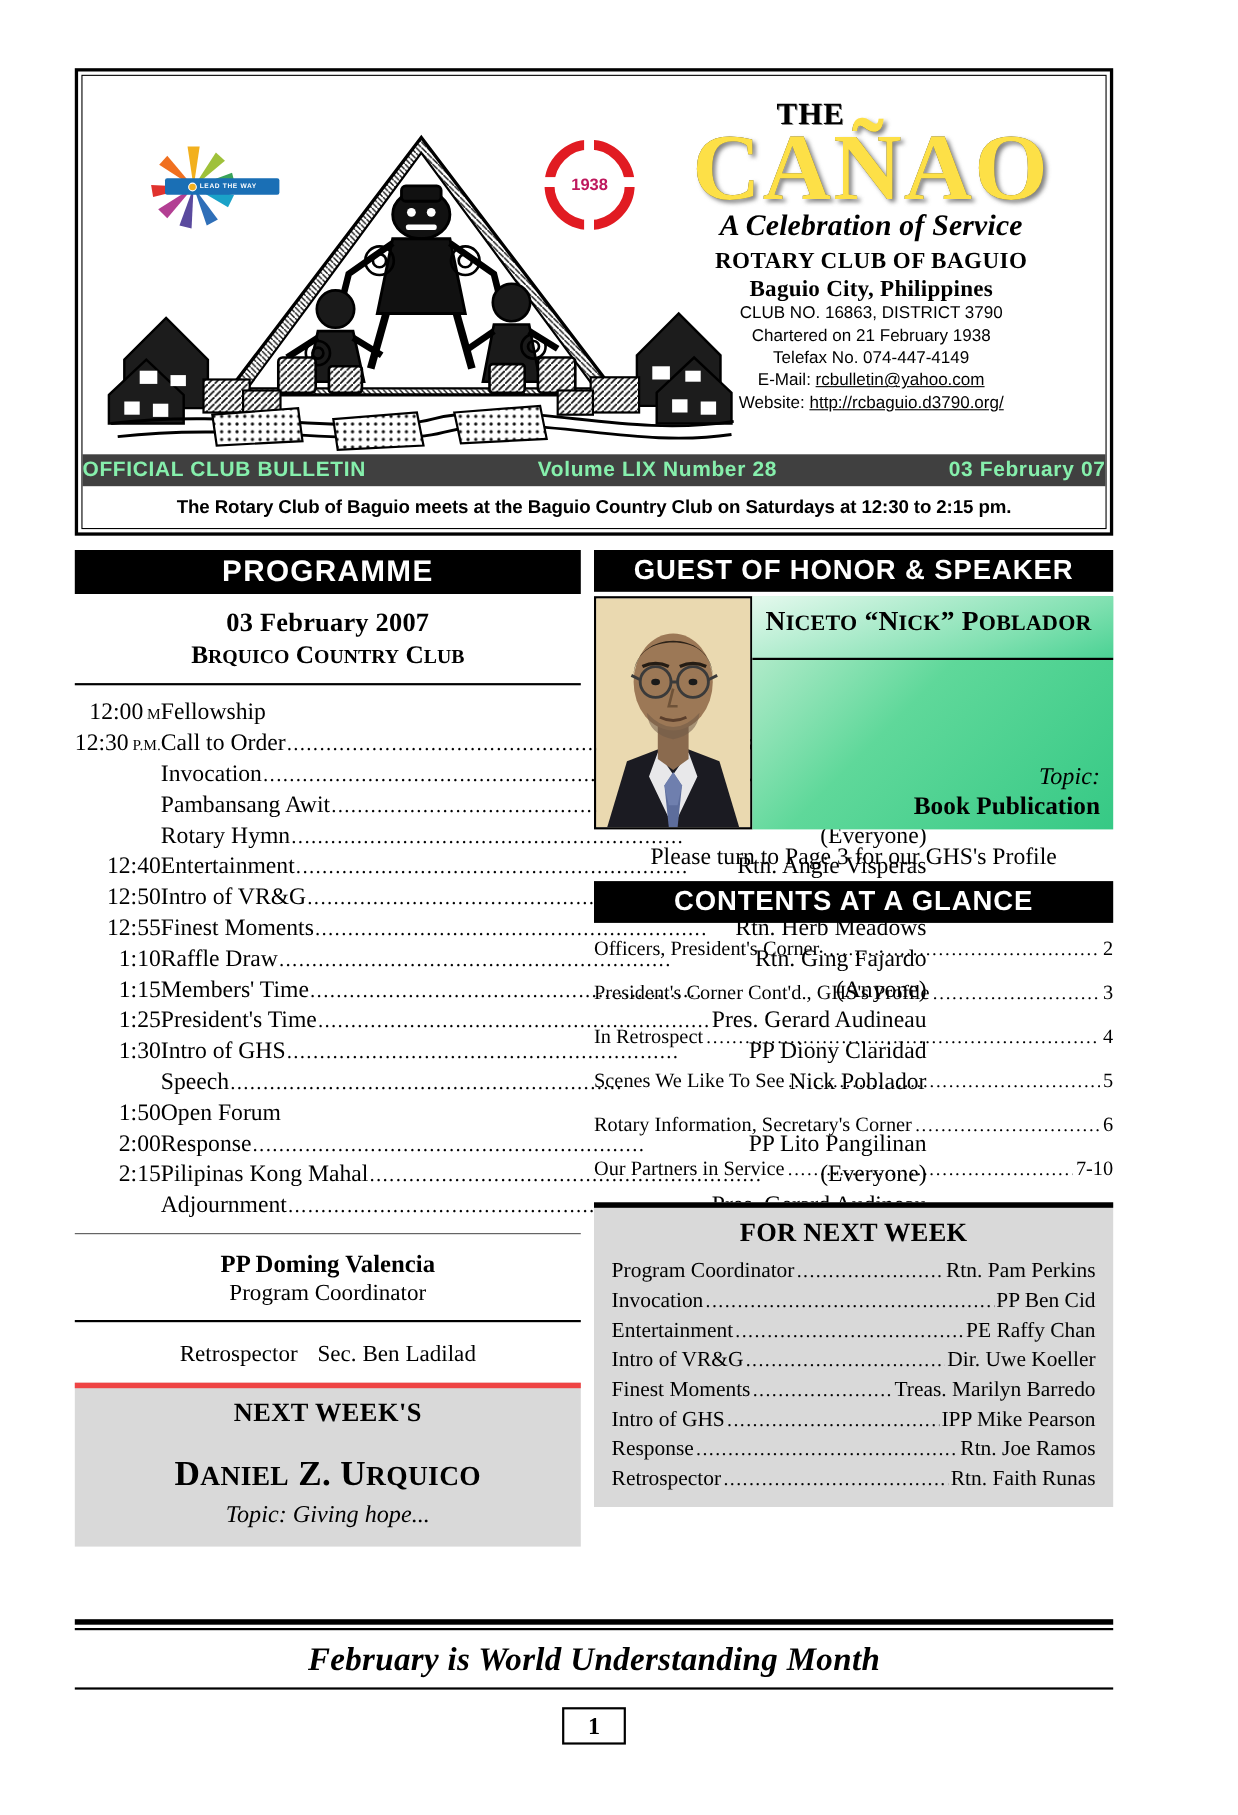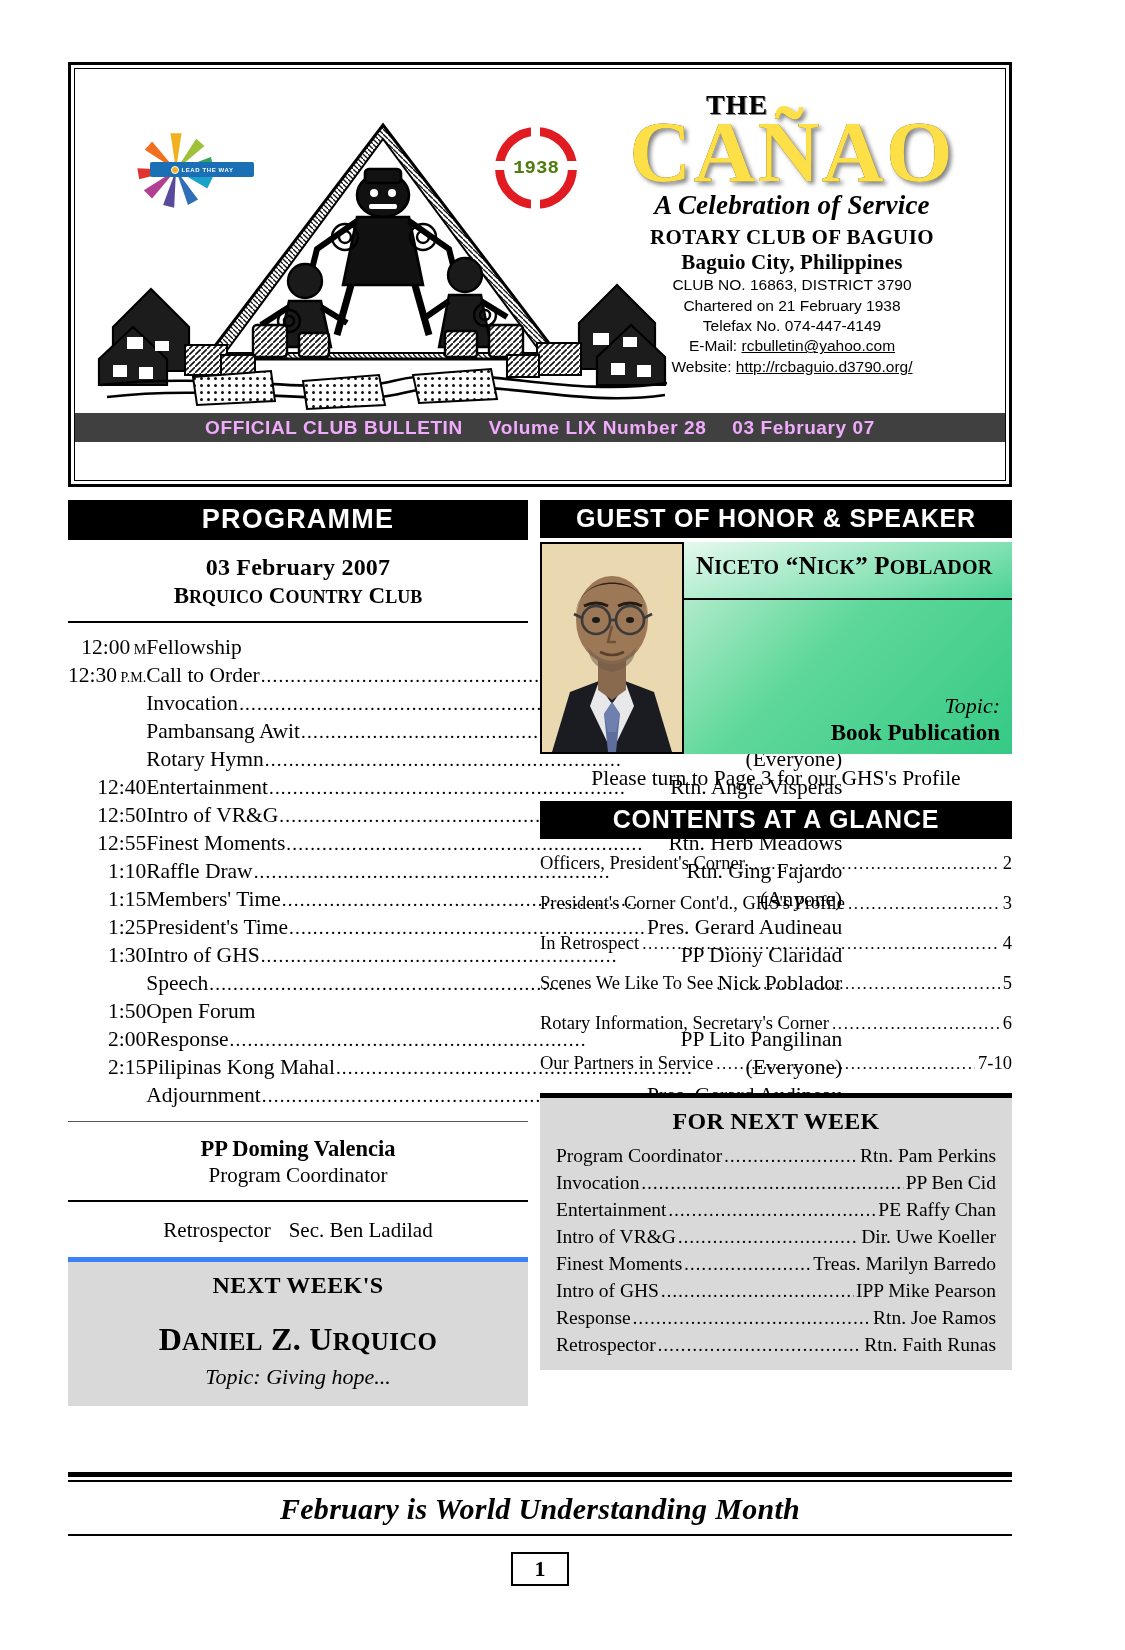--- a/index.html
+++ b/index.html
@@ -46,21 +46,21 @@
   
   .emblem-1938 {
     position:absolute; left:420px; top:58px; width:82px; height:82px;
   }
   .emblem-1938 .ring {
     position:absolute; inset:0; border-radius:50%;
     border:9px solid #e11b22; background:#fff;
   }
   .emblem-1938 .yr {
     position:absolute; inset:0; display:flex; align-items:center; justify-content:center;
-    font-family:Liberation Mono, monospace; font-weight:bold; font-size:19px; color:#4d7c0f;
+    font-family:Liberation Sans, sans-serif; font-weight:bold; font-size:15px; color:#be185d;
   }
   .emblem-1938 .notch {
     position:absolute; background:#fff; width:9px; height:13px;
   }
 
   
   .art-wrap { position:absolute; left:18px; top:40px; width:580px; height:310px; }
 
   
   .title-block {
@@ -93,23 +93,23 @@
     letter-spacing:.2px;
   }
   .club-meta {
     font-family:"Liberation Sans", sans-serif; font-size:15.5px; line-height:1.32;
   }
   .club-meta .u { text-decoration:underline; }
 
   
   .bulletin-bar {
     position:absolute; left:0; right:0; bottom:38px; height:29px;
-    background:#404040; color:#f0abfc;
+    background:#404040; color:#86efac;
     font-family:"Liberation Sans", sans-serif; font-weight:bold; font-size:19px;
-    display:flex; align-items:center; justify-content:center; gap:26px;
+    display:flex; align-items:center; justify-content:space-between; gap:26px;
     letter-spacing:.6px;
   }
   .meets-line {
     position:absolute; left:0; right:0; bottom:4px; height:30px;
     display:flex; align-items:center; justify-content:center;
     font-family:"Liberation Sans", sans-serif; font-weight:bold; font-size:17px;
     letter-spacing:-.1px;
   }
 
   
@@ -149,21 +149,21 @@
     margin:0 1px; letter-spacing:1.2px; font-size:19px;
   }
   .leader-row .who { white-space:nowrap; }
 
   .coord-name { text-align:center; font-weight:bold; font-size:22.5px; margin-top:14px; }
   .coord-role { text-align:center; font-size:21px; margin-top:1px; }
   .retro-line { text-align:center; font-size:21px; margin-top:16px; }
   .retro-line .gap { display:inline-block; width:18px; }
 
   .nextweek-box {
-    background:#d9d9d9; border-top:5px solid #3b82f6;
+    background:#d9d9d9; border-top:5px solid #ef4444;
     margin-top:14px; padding:10px 10px 16px;
     text-align:center;
   }
   .nw-title { font-weight:bold; font-size:24px; letter-spacing:.4px; }
   .nw-sub  { font-weight:bold; font-size:19px; letter-spacing:.2px; margin-top:1px; }
   .nw-sub .sc { font-size:15px; }
   .nw-name { font-weight:bold; font-size:32px; margin-top:22px; letter-spacing:.3px; }
   .nw-name .sc { font-size:25px; }
   .nw-topic { font-style:italic; font-size:22px; margin-top:6px; }
 
@@ -404,20 +404,21 @@
             <span class="u">http://rcbaguio.d3790.org/</span>
           </div>
         </div>
       </div>
 
       <div class="bulletin-bar">
         <span>OFFICIAL CLUB BULLETIN</span>
         <span>Volume LIX Number 28</span>
         <span>03 February 07</span>
       </div>
+      <div class="meets-line">The Rotary Club of Baguio meets at the Baguio Country Club on Saturdays at 12:30 to 2:15 pm.</div>
     </div>
   </div>
 
   <div class="col-left">
 
     <div class="bar-head">PROGRAMME</div>
 
     <div class="prog-date">03 February 2007</div>
     <div class="prog-venue">
       <span>B</span><span class="sc">RQUICO</span>

